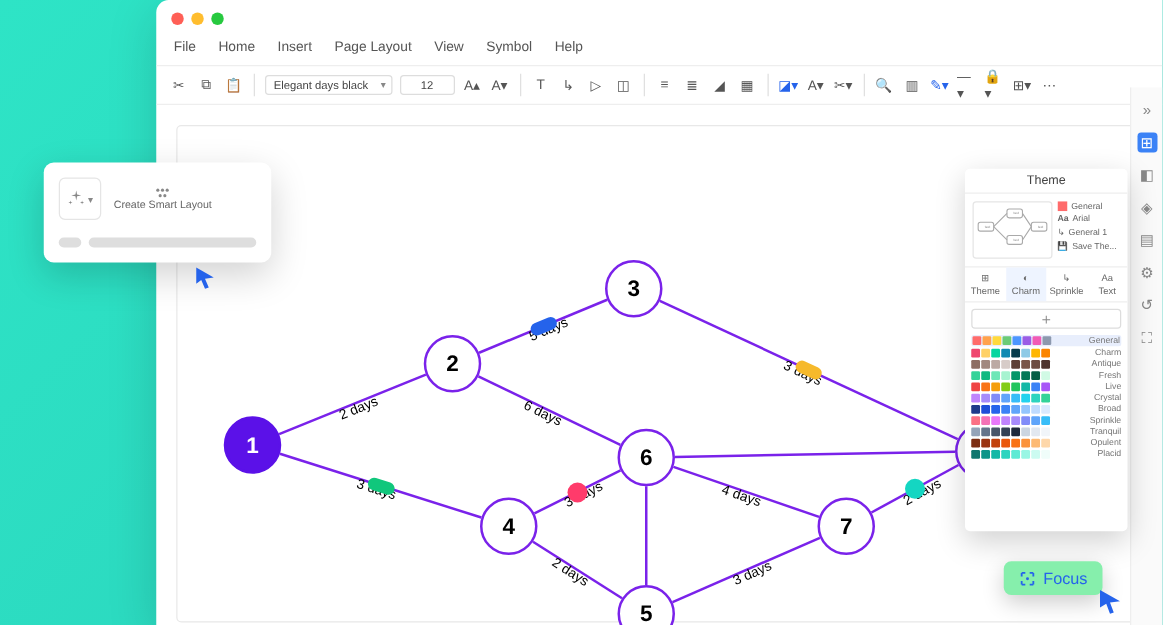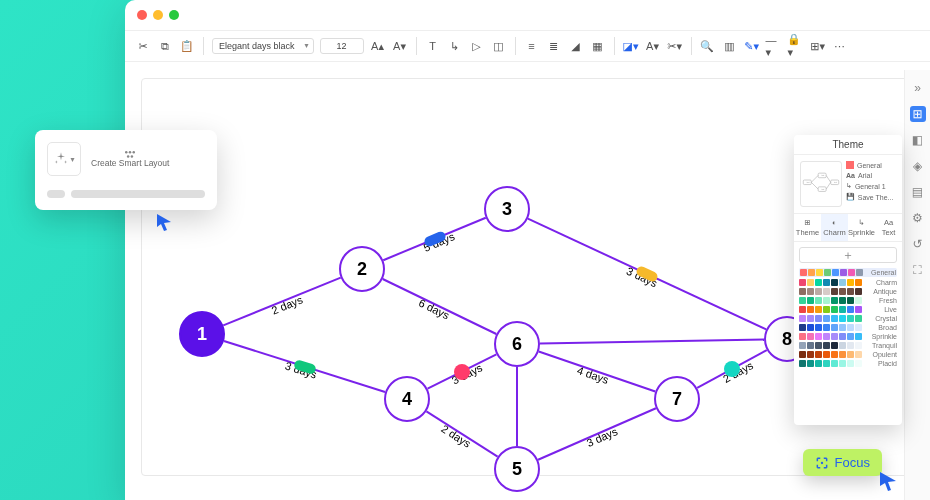--- a/index.html
+++ b/index.html
@@ -59,21 +59,21 @@
 .popup-left .row1 { display:flex; gap:10px; align-items:center; margin-bottom:14px; }
 .popup-left .iconbox { width:34px; height:34px; border:1px solid #e5e5e5; border-radius:5px; display:flex; align-items:center; justify-content:center; }
 .popup-left .create-s { display:flex; flex-direction:column; align-items:center; font-size:8.5px; color:#666; text-align:center; line-height:1.1; }
 .popup-left .row2 { display:flex; gap:8px; align-items:center; margin-bottom:10px; font-size:13px; color:#333; }
 .popup-left .slider-row { display:flex; gap:6px; align-items:center; }
 .popup-left .pill { height:8px; border-radius:4px; background:#dedede; }
 .popup-left .pill.short { width:18px; } .popup-left .pill.long { flex:1; }
 
 
 .theme-panel {
-  position:absolute; right: 28px; top: 135px; width: 108px; height: 290px;
+  position:absolute; right: 28px; top: 135px; width: 130px; height: 290px;
   background:#fff; box-shadow:0 8px 24px rgba(0,0,0,0.18); border-radius:4px;
   display:flex; flex-direction:column; font-size:9px; color:#444; overflow:hidden;
 }
 .theme-panel .hdr { text-align:center; font-size:10px; padding:4px 0; border-bottom:1px solid #eee; font-weight:500; }
 .theme-panel .preview-row { display:flex; padding:6px; gap:4px; }
 .theme-panel .mini-diagram { flex:1; border:1px solid #e5e5e5; border-radius:3px; height:46px; position:relative; }
 .theme-panel .theme-list { width:50px; display:flex; flex-direction:column; gap:3px; font-size:7px; color:#666; }
 .theme-panel .theme-list div { display:flex; gap:3px; align-items:center; }
 .theme-panel .tabs { display:flex; border-top:1px solid #eee; border-bottom:1px solid #eee; }
 .theme-panel .tabs > div { flex:1; text-align:center; padding:4px 0; font-size:7.5px; color:#666; display:flex; flex-direction:column; align-items:center; gap:1px; }
@@ -81,36 +81,45 @@
 .theme-panel .add-btn { margin:5px; border:1px solid #ddd; border-radius:3px; text-align:center; color:#888; font-size:12px; line-height:14px; }
 .theme-panel .palette-scroll { flex:1; overflow-y:auto; padding:0 5px 5px; }
 .palette-row { display:flex; align-items:center; gap:3px; margin-bottom:2px; }
 .palette-row .swatches { display:flex; gap:1px; }
 .palette-row .sw { width:7px; height:7px; border-radius:1px; }
 .palette-row .pname { font-size:7px; color:#777; margin-left:auto; }
 .palette-row.sel { background:#e8eefc; border-radius:2px; padding:1px; }
 
 .focus-btn {
   position:absolute; right:48px; bottom:24px;
-  background:#bef264; border-radius:6px; padding:6px 12px;
+  background:#86efac; border-radius:6px; padding:6px 12px;
   box-shadow:0 6px 18px rgba(0,0,0,0.2);
   display:flex; align-items:center; gap:6px;
   font-size:13px; color:#2563eb; cursor:pointer;
 }
 
 .sparkle { width:16px; height:16px; }
 </style>
 </head>
 <body>
 
 <div class="app-window">
   <div class="traffic-lights">
     <span class="tl-red"></span>
     <span class="tl-yellow"></span>
     <span class="tl-green"></span>
+  </div>
+  <div class="menubar">
+    <span>File</span>
+    <span>Home</span>
+    <span>Insert</span>
+    <span>Page Layout</span>
+    <span>View</span>
+    <span>Symbol</span>
+    <span>Help</span>
   </div>
   <div class="toolbar">
     <div class="tb-btn">✂</div>
     <div class="tb-btn">⧉</div>
     <div class="tb-btn">📋</div>
     <div class="tb-sep"></div>
     <div class="font-select"><span>Elegant days black</span></div>
     <div class="size-select"><span>12</span></div>
     <div class="tb-btn">A▴</div>
     <div class="tb-btn">A▾</div>

